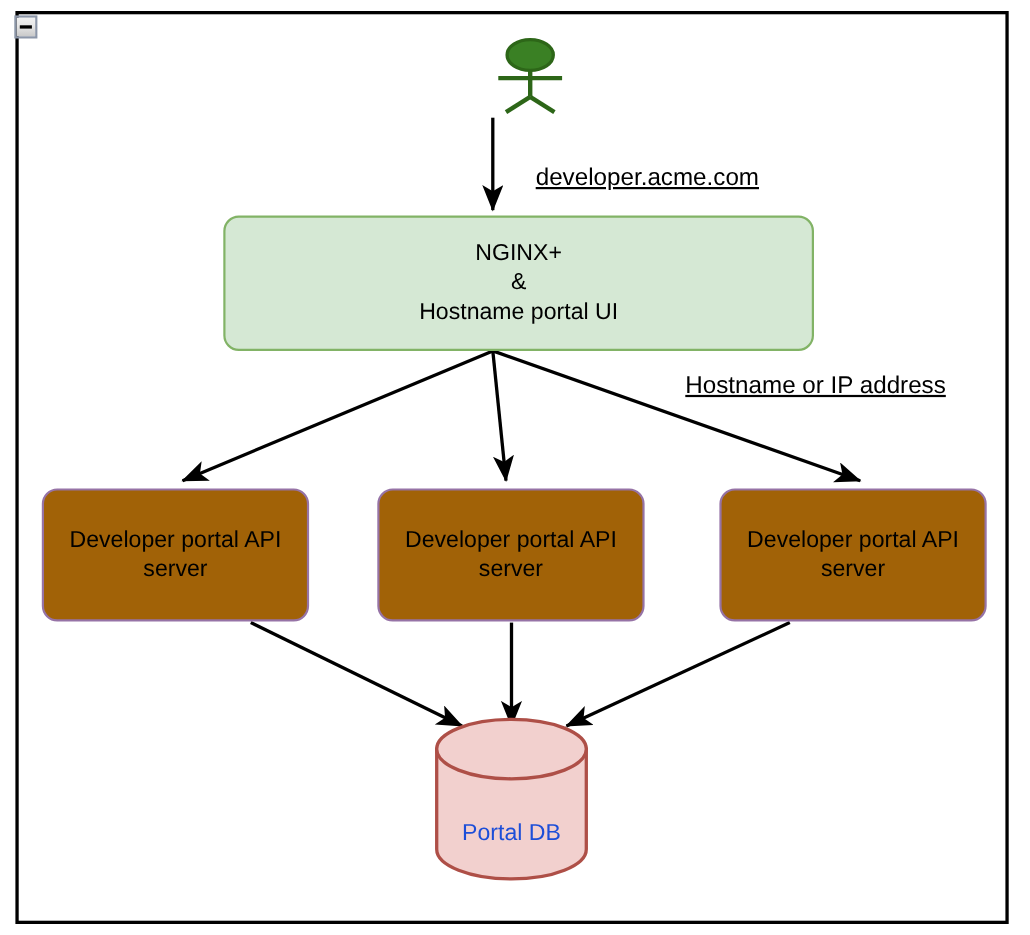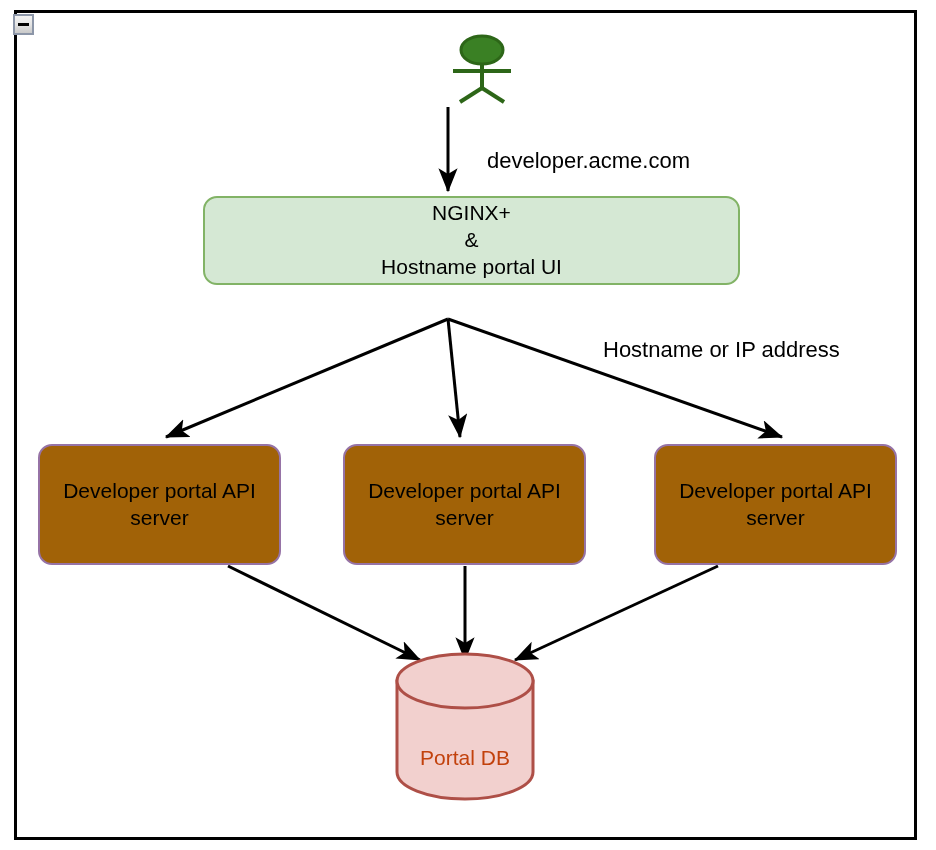--- a/index.html
+++ b/index.html
@@ -88,24 +88,25 @@
     border-color: #9673a6;
     font-size: 21px;
   }
   .edge-label {
     position: absolute;
     color: #000000;
     font-size: 22px;
     white-space: nowrap;
     z-index: 25;
     cursor: default;
+    text-decoration: underline;
   }
   .db-label {
     position: absolute;
-    color: #c2410c;
+    color: #1d4ed8;
     font-size: 21px;
     white-space: nowrap;
     z-index: 25;
     text-align: center;
     cursor: default;
   }
 </style>
 </head>
 <body>
 
@@ -141,21 +142,21 @@
     <line x1="228" y1="566" x2="420" y2="660" stroke="#000000" stroke-width="3" marker-end="url(#arrowhead)"></line>
     <line x1="465" y1="566" x2="465" y2="660" stroke="#000000" stroke-width="3" marker-end="url(#arrowhead)"></line>
     <line x1="718" y1="566" x2="515" y2="660" stroke="#000000" stroke-width="3" marker-end="url(#arrowhead)"></line>
 
     <g class="hit">
       <path d="M397,681 L397,772 A68,27 0 0 0 533,772 L533,681 Z" fill="#f2d0ce" stroke="#ae4f47" stroke-width="3"></path>
       <ellipse cx="465" cy="681" rx="68" ry="27" fill="#f2d0ce" stroke="#ae4f47" stroke-width="3"></ellipse>
     </g>
   </svg>
 
-  <div class="node-box node-green" id="node-nginx" style="left:203px; top:196px; width:537px; height:89px;">
+  <div class="node-box node-green" id="node-nginx" style="left:203px; top:196px; width:537px; height:123px;">
     <div>
       <div>NGINX+</div>
       <div>&amp;</div>
       <div>Hostname portal UI</div>
     </div>
   </div>
 
   <div class="node-box node-purple" id="node-api-1" style="left:38px; top:444px; width:243px; height:121px;">
     <div>
       <div>Developer portal API</div>
@@ -174,15 +175,15 @@
     <div>
       <div>Developer portal API</div>
       <div>server</div>
     </div>
   </div>
 
   <div class="db-label" style="left:397px; top:746px; width:136px;">Portal DB</div>
 
   <div class="edge-label" style="left:487px; top:148px;">developer.acme.com</div>
 
-  <div class="edge-label" style="left:603px; top:337px;">Hostname or IP address</div>
+  <div class="edge-label" style="left:623px; top:337px;">Hostname or IP address</div>
 
 </div>
 
 </body></html>

